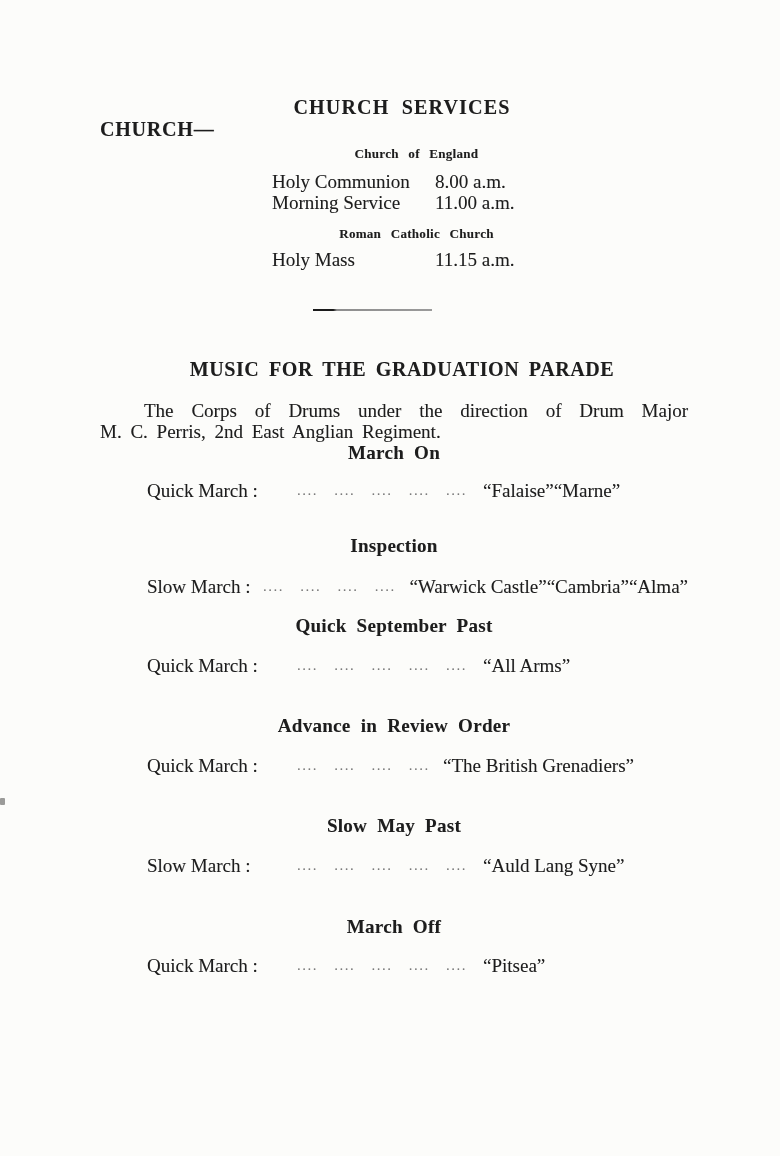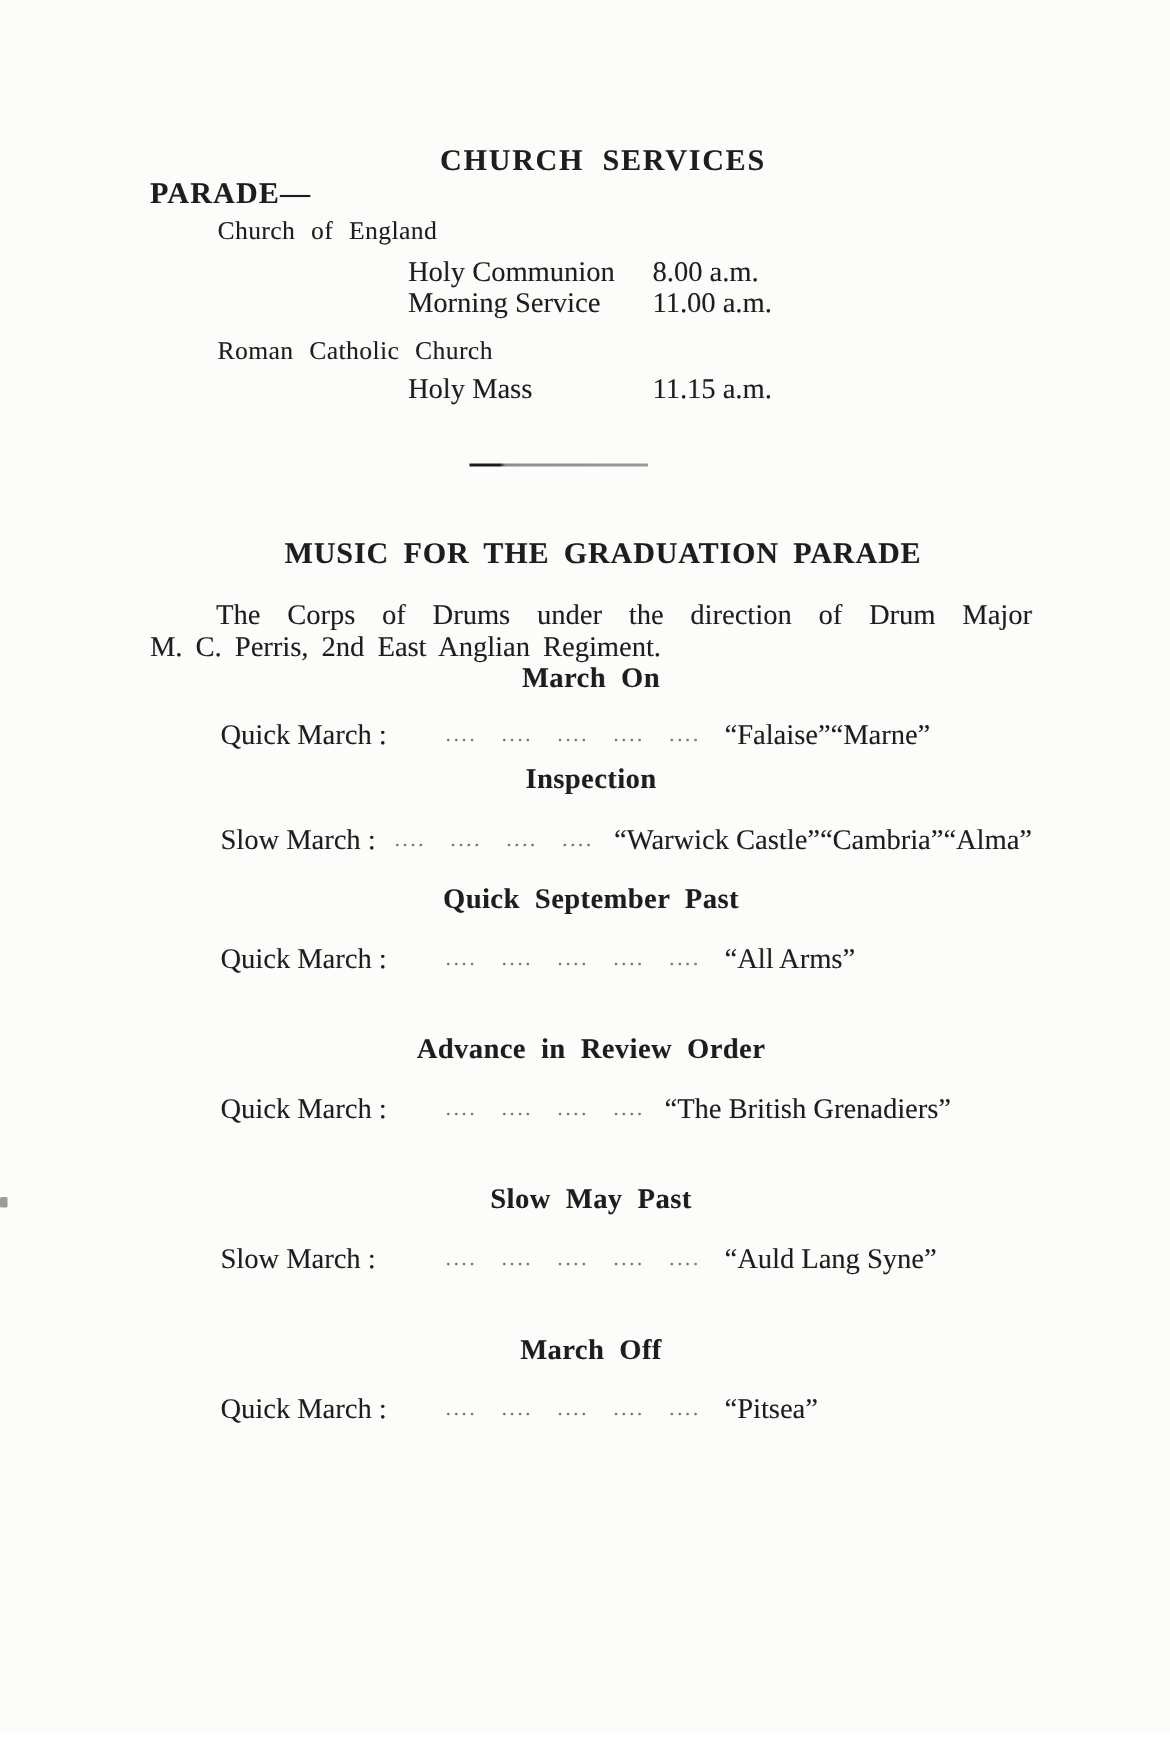--- a/index.html
+++ b/index.html
@@ -16,21 +16,21 @@
   }
   .content { padding:96px 92px 0 100px; box-sizing:border-box; }
 
   
   .church-title {
     margin:0; font-size:20px; line-height:22px; font-weight:bold;
     text-align:center; text-indent:16px;
     letter-spacing:1.2px; word-spacing:6px;
   }
   .sunday { font-weight:bold; font-size:20px; line-height:22px; letter-spacing:0.8px; }
-  .grp-name { margin:0; font-size:17px; line-height:21px; font-weight:normal; margin-left:45px; word-spacing:6px; letter-spacing:0.3px; }
+  .grp-name { margin:0; font-size:13px; line-height:21px; font-weight:bold; margin-left:45px; word-spacing:6px; letter-spacing:0.3px;text-align:center; }
   .grp1 .grp-name { margin-top:3px; }
   .grp2 .grp-name { margin-top:10px; }
   .svc-rows { margin-left:172px; }
   .grp1 .svc-rows { margin-top:7px; }
   .grp2 .svc-rows { margin-top:5px; }
   .svc-row { display:flex; }
   .svc-name { width:163px; }
   .svc-time { width:140px; }
 
   
@@ -49,21 +49,21 @@
   }
   .intro { margin-top:20px; width:588px; }
   .intro-l1 { text-indent:44px; text-align:justify; text-align-last:justify; word-spacing:2px; }
   .intro-l2 { word-spacing:4px; }
 
   .m-sec h3 {
     margin:0; font-size:19px; line-height:21px; font-weight:bold;
     text-align:center; letter-spacing:0.3px; word-spacing:5px;
   }
   .s0 h3 { }
-  .s1 h3 { margin-top:8px; }
+  .s1 h3 { margin-top:34px; }
   .s2 h3 { margin-top:18px; }
   .s3 h3 { margin-top:39px; }
   .s4 h3 { margin-top:39px; }
   .s5 h3 { margin-top:40px; }
 
   .m-row { display:flex; margin-left:47px; margin-top:19px; align-items:flex-start; }
   .s0 .m-row { margin-top:17px; }
   .s1 .m-row { margin-top:20px; }
   .s5 .m-row { margin-top:18px; }
   .m-label { width:150px; white-space:pre; }
@@ -82,21 +82,21 @@
   .speck { position:absolute; left:0; top:798px; width:5px; height:7px; background:#9b9b99; border-radius:1px; }
 </style>
 </head>
 <body>
 
 <div class="page">
   <div class="speck"></div>
   <div class="content">
 
     <h1 class="church-title">CHURCH SERVICES</h1>
-    <div class="sunday">PARADE—</div>
+    <div class="sunday">CHURCH—</div>
 
     <section class="grp1">
       <h2 class="grp-name">Church of England</h2>
       <div class="svc-rows">
         <div class="svc-row">
           <span class="svc-name">Holy Communion</span>
           <span class="svc-time">8.00 a.m.</span>
         </div>
         <div class="svc-row">
           <span class="svc-name">Morning Service</span>

